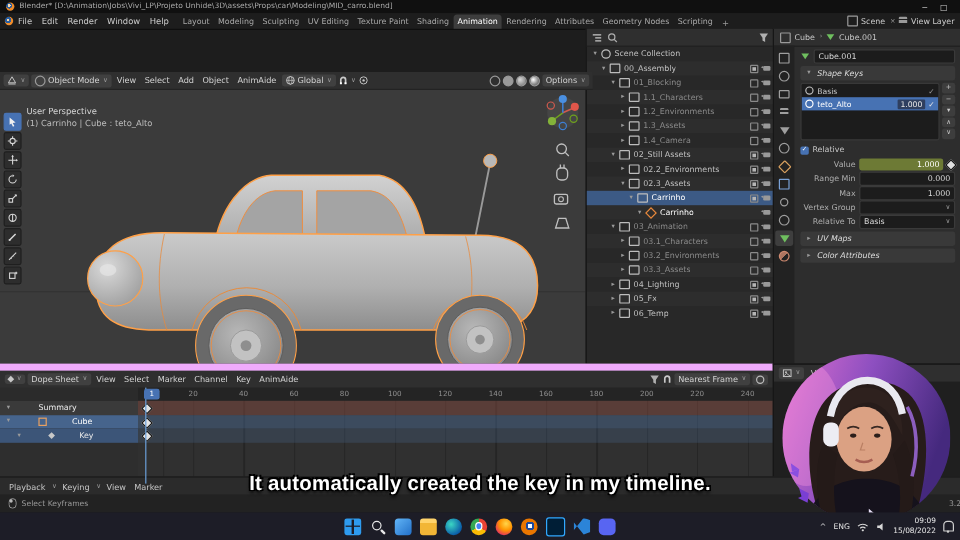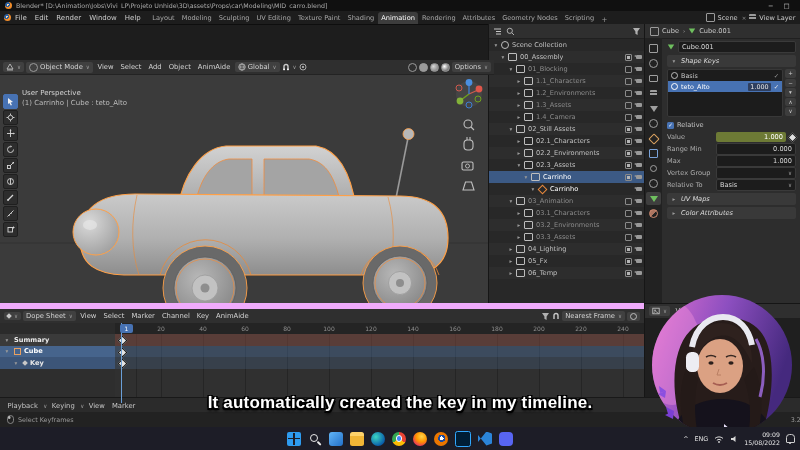--- a/index.html
+++ b/index.html
@@ -78,21 +78,21 @@
   .ptab.active{background:#3e3e3e;}
   .ti{width:7px;height:7px;border:1px solid #9f9f9f;border-radius:1px;}
   .ti.round{border-radius:50%;}
   .ti.tri{width:0;height:0;border:none;border-left:4px solid transparent;border-right:4px solid transparent;border-top:6px solid #9f9f9f;border-radius:0;}
   .ti.tri.green{border-top-color:#6fbf5f;}
   .ti.blue{border-color:#7aa2d8;}
   .ti.mat{border-color:#cf8a70;border-radius:50%;background:linear-gradient(135deg,rgba(207,138,112,0.8) 50%,transparent 50%);}
   .ti.obj{border-color:#d8a05f;transform:rotate(45deg);width:6px;height:6px;}
   .pcontent{flex:1;padding:3px 5px;font-size:6.6px;color:#c6c6c6;overflow:hidden;}
   .prow{display:flex;align-items:center;gap:3px;height:12px;}
-  .plabel{width:46px;color:#aeaeae;flex:none;white-space:nowrap;}
+  .plabel{width:46px;text-align:right;color:#aeaeae;flex:none;white-space:nowrap;}
   .pfield{flex:1;background:#1c1c1c;border:1px solid #3a3a3a;border-radius:2px;padding:0 3px;height:10px;display:flex;align-items:center;color:#d8d8d8;}
   .pslider{flex:1;background:#545454;border-radius:2px;height:10px;display:flex;align-items:center;justify-content:space-between;padding:0 3px;color:#fff;}
   .pslider.keyed{background:#6d7a35;}
   .ppanel{height:12px;display:flex;align-items:center;gap:3px;background:#393939;border-radius:2px;margin:2px 0;padding:0 3px;color:#dedede;font-style:italic;}
   .skwrap{display:flex;gap:2px;margin:2px 0;}
   .sklist{flex:1;background:#1c1c1c;border:1px solid #383838;border-radius:2px;height:46px;overflow:hidden;}
   .skrow{display:flex;align-items:center;height:11px;padding:0 3px;gap:3px;font-size:6.4px;color:#c8c8c8;}
   .skrow.sel{background:#4772b3;color:#ffffff;}
   .skval{margin-left:auto;background:#2f3f5f;border-radius:1px;padding:0 2px;color:#e8e8e8;}
   .skbtns{display:flex;flex-direction:column;gap:1px;width:11px;flex:none;}
@@ -102,21 +102,21 @@
   .kfd{width:5px;height:5px;background:#e0e0e0;border:1px solid #1a1a1a;transform:rotate(45deg);flex:none;}
   .keyico{width:5px;height:5px;border-radius:50%;border:1px solid #bbb;flex:none;}
 
   
   .dsheet{position:absolute;left:0;top:303px;width:644px;height:94px;background:#2b2b2b;border-top:6px solid #f0abfc;}
   .dheader{height:14px;background:#2f2f2f;display:flex;align-items:center;gap:2px;padding:0 4px;font-size:6.8px;color:#d2d2d2;}
   .druler{position:absolute;left:115px;right:0;top:14px;height:11px;background:#242424;display:flex;
           padding-left:25px;color:#8f8f8f;font-size:6px;overflow:hidden;}
   .dtick{width:42px;text-align:center;flex:none;line-height:11px;}
   .dchannels{position:absolute;left:0;top:25px;width:115px;bottom:0;background:#2e2e2e;font-size:6.6px;overflow:hidden;}
-  .crow{display:flex;align-items:center;height:11.5px;padding:0 3px;gap:3px;color:#d8d8d8;font-weight:bold;}
+  .crow{display:flex;align-items:center;height:11.5px;padding:0 3px;gap:21px;color:#d8d8d8;}
   .crow.summary{background:#3a3a3a;color:#ececec;}
   .crow.cube{background:#46648c;color:#ffffff;}
   .crow.keych{background:#3c5578;color:#e8e8e8;padding-left:12px;}
   .dtimeline{position:absolute;left:115px;top:25px;right:0;bottom:0;background:#303030;
              background-image:repeating-linear-gradient(to right,rgba(0,0,0,0.22) 0 1px,transparent 1px 42px);
              background-position:46px 0;}
   .tstrip{position:absolute;left:0;right:0;height:11.5px;}
   .tstrip.s1{top:0;background:rgba(140,78,66,0.45);}
   .tstrip.s2{top:11.5px;background:rgba(82,122,172,0.38);}
   .tstrip.s3{top:23px;background:rgba(82,122,172,0.22);}
@@ -506,29 +506,20 @@
           <span class="olabel">1.4_Camera</span>
           <span class="ricons">
             <i class="chk"></i>
             <i class="cam"></i>
           </span>
         </div>
       <div class="orow d2">
           <span class="tw">▾</span>
           <span class="oic"></span>
           <span class="olabel">02_Still Assets</span>
-          <span class="ricons">
-            <i class="chk on"></i>
-            <i class="cam"></i>
-          </span>
-        </div>
-      <div class="orow d3">
-          <span class="tw">▸</span>
-          <span class="oic"></span>
-          <span class="olabel">02.1_Characters</span>
           <span class="ricons">
             <i class="chk on"></i>
             <i class="cam"></i>
           </span>
         </div>
       <div class="orow d3">
           <span class="tw">▸</span>
           <span class="oic"></span>
           <span class="olabel">02.2_Environments</span>
           <span class="ricons">

